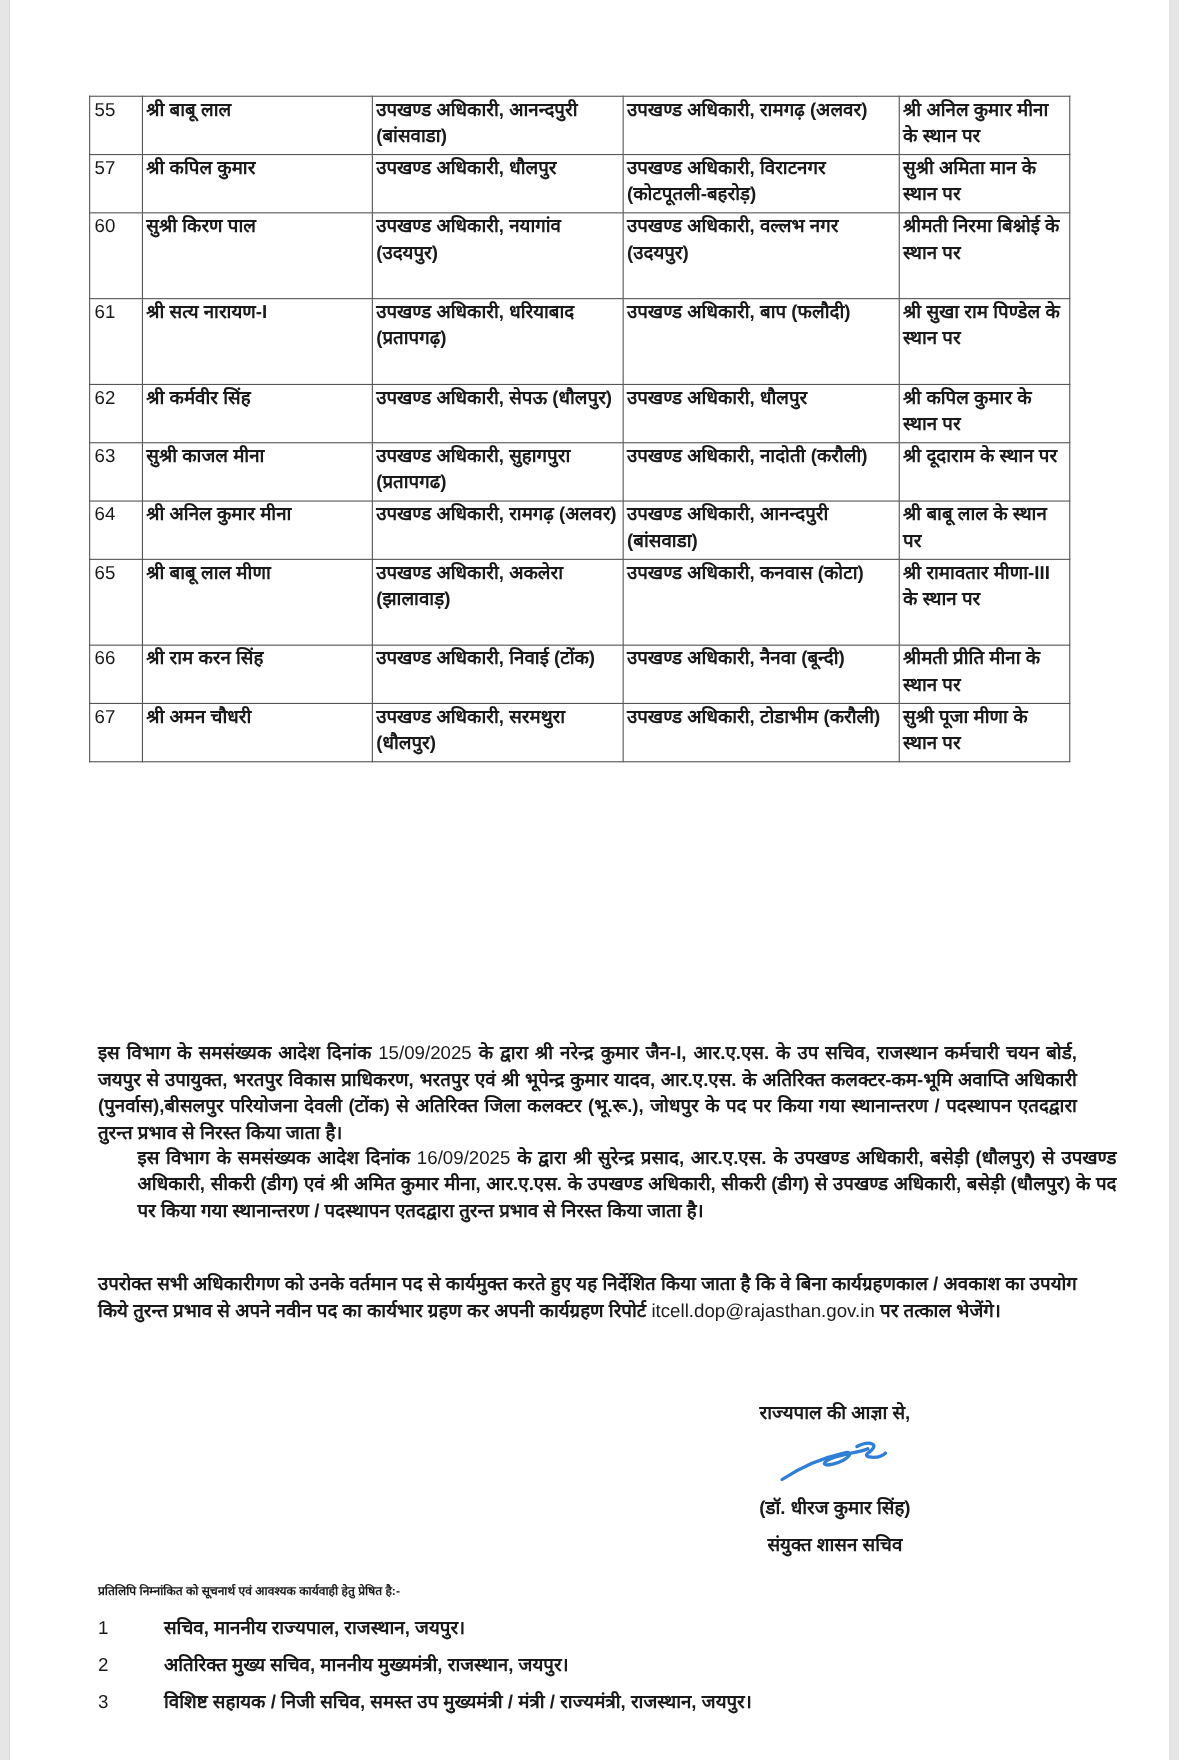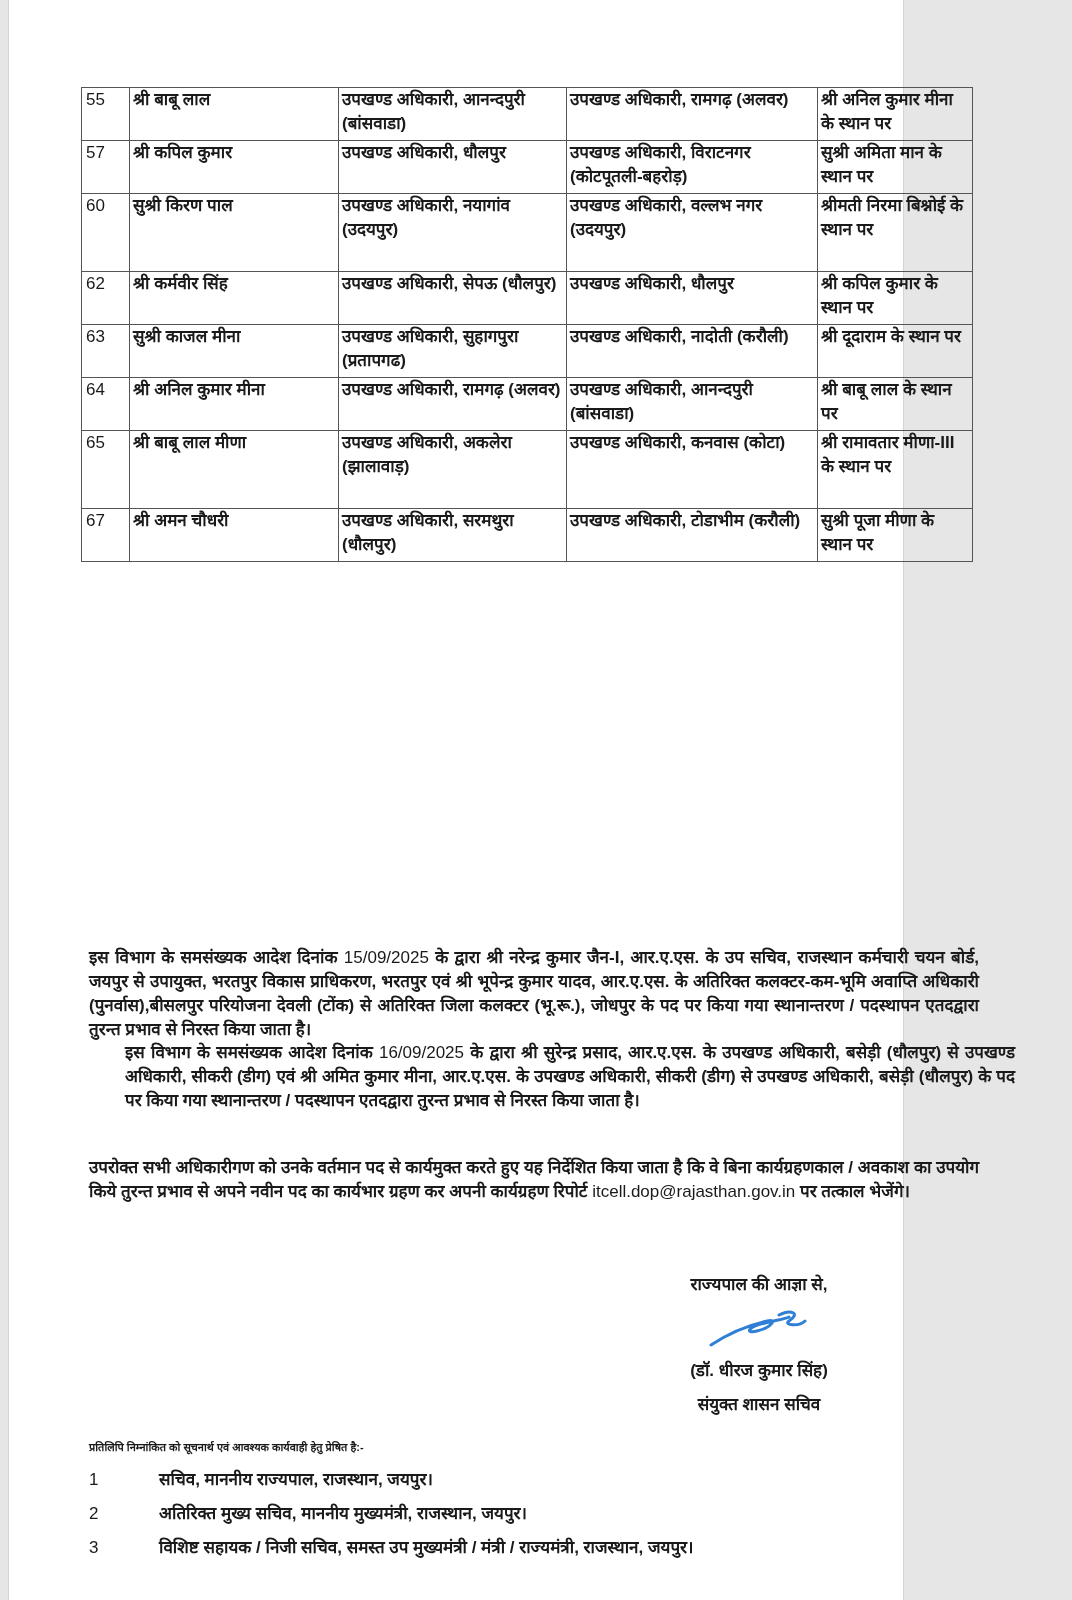--- a/index.html
+++ b/index.html
@@ -11,21 +11,21 @@
     }
     body {
       position: relative;
       font-family: "Liberation Sans", "DejaVu Sans", sans-serif;
       color: #1a1a1a;
     }
     .page {
       position: absolute;
       left: 8px;
       top: 0;
-      width: 896px;
+      width: 1056px;
       height: 1600px;
       background: #ffffff;
       border-left: 1px solid #d4d4d4;
       border-right: 1px solid #d4d4d4;
       text-decoration: underline;
     }
     .posting-table {
       position: absolute;
       left: 72px;
       top: 87px;
@@ -96,21 +96,21 @@
       line-height: 24px;
     }
     .copy-list li {
       display: flex;
       height: 34px;
     }
     .copy-list .idx {
       width: 60px;
       font-weight: 400;
     }
-    .copy-list .txt { font-weight: 600; margin-left: 10px; }
+    .copy-list .txt { font-weight: 600; }
   </style>
 </head>
 <body>
 
 <div class="page">
 
   <table class="posting-table">
     <colgroup>
       <col class="c1">
         <col class="c2">
@@ -134,20 +134,27 @@
       <td>उपखण्ड अधिकारी, विराटनगर (कोटपूतली-बहरोड़)</td>
       <td>सुश्री अमिता मान के स्थान पर</td>
     </tr>
         <tr class="r3">
       <td class="sn">60</td>
       <td>सुश्री किरण पाल</td>
       <td>उपखण्ड अधिकारी, नयागांव (उदयपुर)</td>
       <td>उपखण्ड अधिकारी, वल्लभ नगर (उदयपुर)</td>
       <td>श्रीमती निरमा बिश्नोई के स्थान पर</td>
     </tr>
+        <tr class="r3">
+      <td class="sn">61</td>
+      <td>श्री सत्य नारायण-I</td>
+      <td>उपखण्ड अधिकारी, धरियाबाद (प्रतापगढ़)</td>
+      <td>उपखण्ड अधिकारी, बाप (फलौदी)</td>
+      <td>श्री सुखा राम पिण्डेल के स्थान पर</td>
+    </tr>
         <tr class="r2">
       <td class="sn">62</td>
       <td>श्री कर्मवीर सिंह</td>
       <td>उपखण्ड अधिकारी, सेपऊ (धौलपुर)</td>
       <td>उपखण्ड अधिकारी, धौलपुर</td>
       <td>श्री कपिल कुमार के स्थान पर</td>
     </tr>
         <tr class="r2">
       <td class="sn">63</td>
       <td>सुश्री काजल मीना</td>
@@ -161,20 +168,27 @@
       <td>उपखण्ड अधिकारी, रामगढ़ (अलवर)</td>
       <td>उपखण्ड अधिकारी, आनन्दपुरी (बांसवाडा)</td>
       <td>श्री बाबू लाल के स्थान पर</td>
     </tr>
         <tr class="r3">
       <td class="sn">65</td>
       <td>श्री बाबू लाल मीणा</td>
       <td>उपखण्ड अधिकारी, अकलेरा (झालावाड़)</td>
       <td>उपखण्ड अधिकारी, कनवास (कोटा)</td>
       <td>श्री रामावतार मीणा-III के स्थान पर</td>
+    </tr>
+        <tr class="r2">
+      <td class="sn">66</td>
+      <td>श्री राम करन सिंह</td>
+      <td>उपखण्ड अधिकारी, निवाई (टोंक)</td>
+      <td>उपखण्ड अधिकारी, नैनवा (बून्दी)</td>
+      <td>श्रीमती प्रीति मीना के स्थान पर</td>
     </tr>
         <tr class="r2">
       <td class="sn">67</td>
       <td>श्री अमन चौधरी</td>
       <td>उपखण्ड अधिकारी, सरमथुरा (धौलपुर)</td>
       <td>उपखण्ड अधिकारी, टोडाभीम (करौली)</td>
       <td>सुश्री पूजा मीणा के स्थान पर</td>
     </tr>
       </tbody>
   </table>

